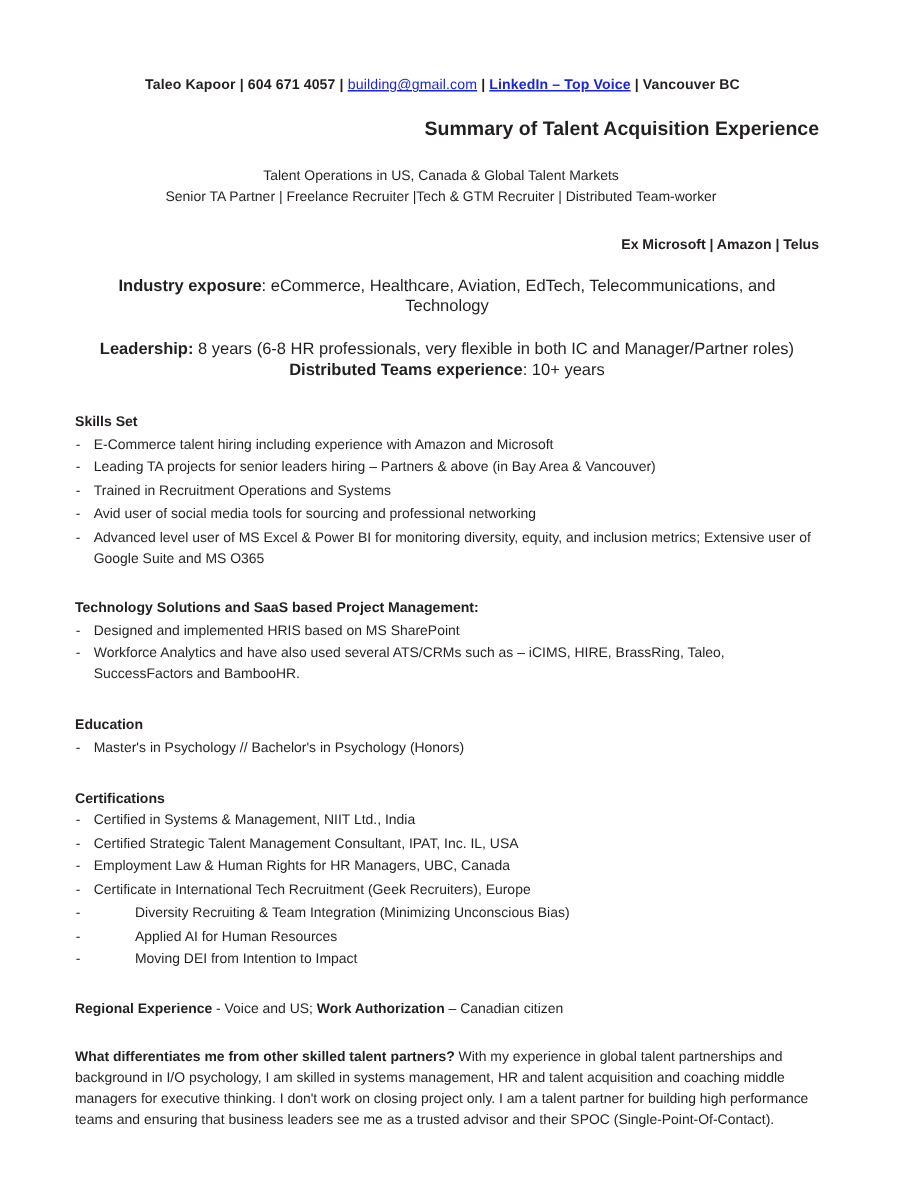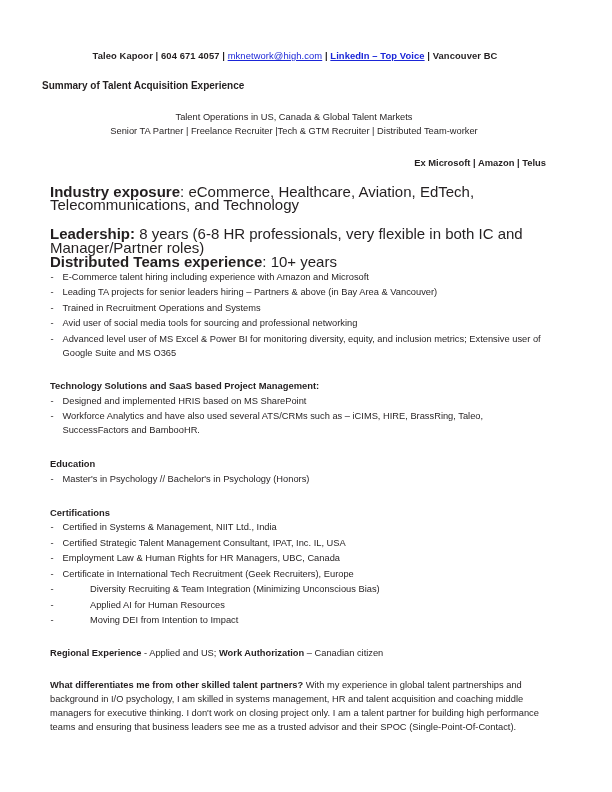--- a/index.html
+++ b/index.html
@@ -42,22 +42,22 @@
   a.link {
     color: #1a25d8;
     text-decoration: underline;
     font-weight: normal;
   }
   a.link.bold {
     font-weight: bold;
     text-align: right;
   }
   .doc-title {
-    text-align: left;
-    font-size: 10px;
+    text-align: right;
+    font-size: 13px;
     font-weight: bold;
     margin-top: 16px;
     margin-left: -8px;
   }
   .subtitle {
     text-align: center;
     font-size: 9.3px;
     font-weight: normal;
     margin-left: -8px;
   }
@@ -65,22 +65,23 @@
   .ex-line {
     text-align: right;
     font-size: 9.4px;
     font-weight: bold;
     margin-top: 17px;
     margin-left: -8px;
   }
   
   .para {
     margin-top: 15px;
-    font-size: 15px;
+    font-size: 11px;
     line-height: 13.9px;
+    text-align: center;
   }
   .para.tight { margin-top: 0; }
   .section-head {
     font-weight: bold;
     font-size: 9.4px;
     margin-top: 19px;
   }
   b, .b { font-weight: bold; }
   ul.bullets {
     list-style: none;
@@ -116,34 +117,35 @@
     margin-top: 19px;
     font-size: 9.3px;
   }
 </style>
 </head>
 <body>
 
 <div class="page">
   <div class="doc">
 
-    <div class="contact-line"><span>Taleo Kapoor</span><span class="sep"> | </span><span>604 671 4057</span><span class="sep"> | </span><a class="link" href="#">mknetwork@high.com</a><span class="sep"> | </span><a class="link bold" href="#">LinkedIn – Top Voice</a><span class="sep"> | </span><span>Vancouver BC</span></div>
+    <div class="contact-line"><span>Taleo Kapoor</span><span class="sep"> | </span><span>604 671 4057</span><span class="sep"> | </span><a class="link" href="#">building@gmail.com</a><span class="sep"> | </span><a class="link bold" href="#">LinkedIn – Top Voice</a><span class="sep"> | </span><span>Vancouver BC</span></div>
 
     <div class="doc-title">Summary of Talent Acquisition Experience</div>
 
     <div class="subtitle first">Talent Operations in US, Canada  &amp; Global Talent Markets</div>
     <div class="subtitle">Senior TA Partner | Freelance Recruiter |Tech &amp; GTM Recruiter | Distributed Team-worker</div>
 
     <div class="ex-line">Ex Microsoft | Amazon | Telus</div>
 
     <div class="para"><span class="b">Industry exposure</span><span>: eCommerce, Healthcare, Aviation, EdTech, Telecommunications, and Technology</span></div>
 
     <div class="para"><span class="b">Leadership:</span><span> 8 years (6-8 HR professionals, very flexible in both IC and Manager/Partner roles)</span></div>
     <div class="para tight"><span class="b">Distributed Teams experience</span><span>: 10+ years</span></div>
 
+    <div class="section-head">Skills Set</div>
     <ul class="bullets">
       <li>E-Commerce talent hiring including experience with Amazon and Microsoft</li>
       <li>Leading TA projects for senior leaders hiring – Partners &amp; above (in Bay Area &amp; Vancouver)</li>
       <li>Trained in Recruitment Operations and Systems</li>
       <li>Avid user of social media tools for sourcing and professional networking</li>
       <li>Advanced level user of MS Excel &amp; Power BI for monitoring diversity, equity, and inclusion metrics; Extensive user of Google Suite and MS O365</li>
     </ul>
 
     <div class="section-head"><span class="b">Technology Solutions and SaaS based Project Management</span><span>:</span></div>
     <ul class="bullets">
@@ -163,18 +165,18 @@
       <li>Employment Law &amp; Human Rights for HR Managers, UBC, Canada</li>
       <li>Certificate in International Tech Recruitment (Geek Recruiters), Europe</li>
     </ul>
 
     <ul class="bullets wide">
       <li>Diversity Recruiting &amp; Team Integration (Minimizing Unconscious Bias)</li>
       <li>Applied AI for Human Resources</li>
       <li>Moving DEI from Intention to Impact</li>
     </ul>
 
-    <div class="regional"><span class="b">Regional Experience</span><span> - Applied and US; </span><span class="b">Work Authorization</span><span> – Canadian citizen</span></div>
+    <div class="regional"><span class="b">Regional Experience</span><span> - Voice and US; </span><span class="b">Work Authorization</span><span> – Canadian citizen</span></div>
 
     <div class="closing"><span class="b">What differentiates me from other skilled talent partners?</span><span> With my experience in global talent partnerships and background in I/O psychology, I am skilled in systems management, HR and talent acquisition and coaching middle managers for executive thinking. I don't work on closing project only. I am a talent partner for building high performance teams and ensuring that business leaders see me as a trusted advisor and their SPOC (Single-Point-Of-Contact).</span></div>
 
   </div>
 </div>
 
 </body></html>

